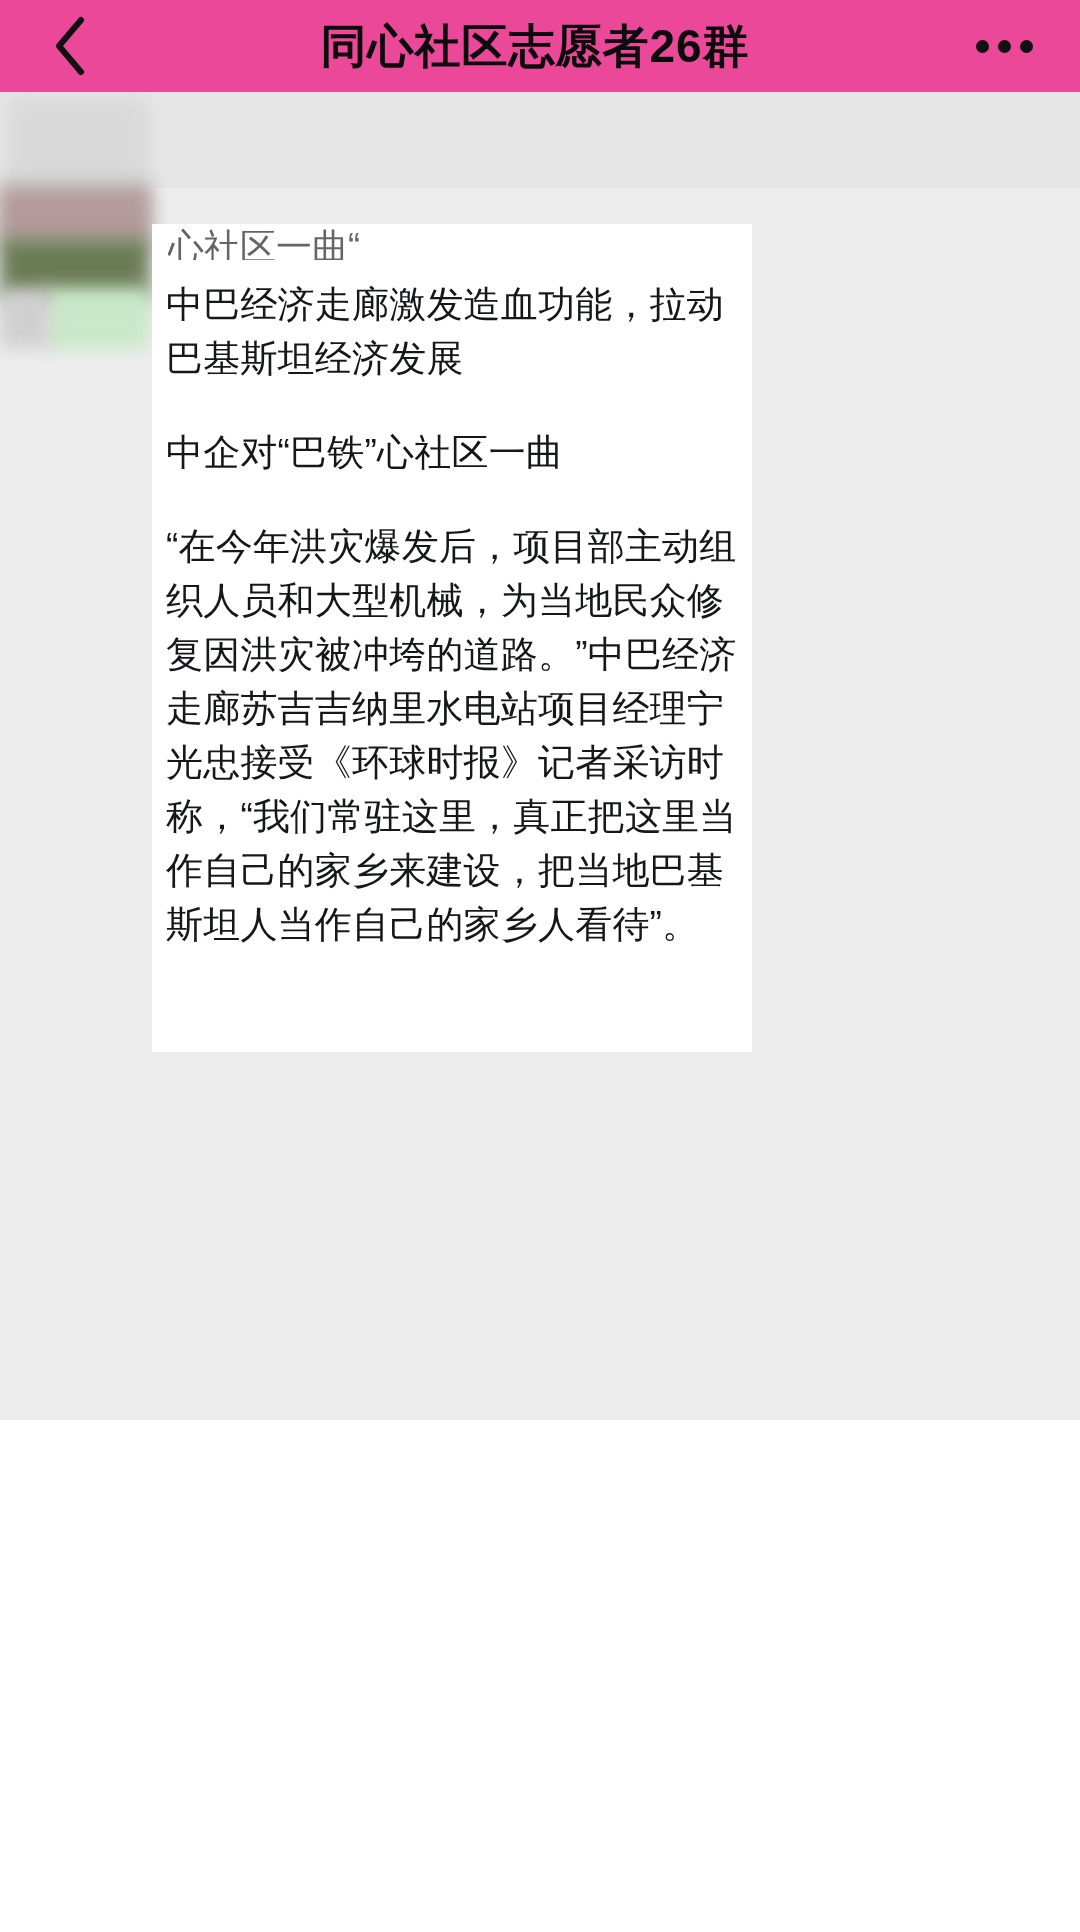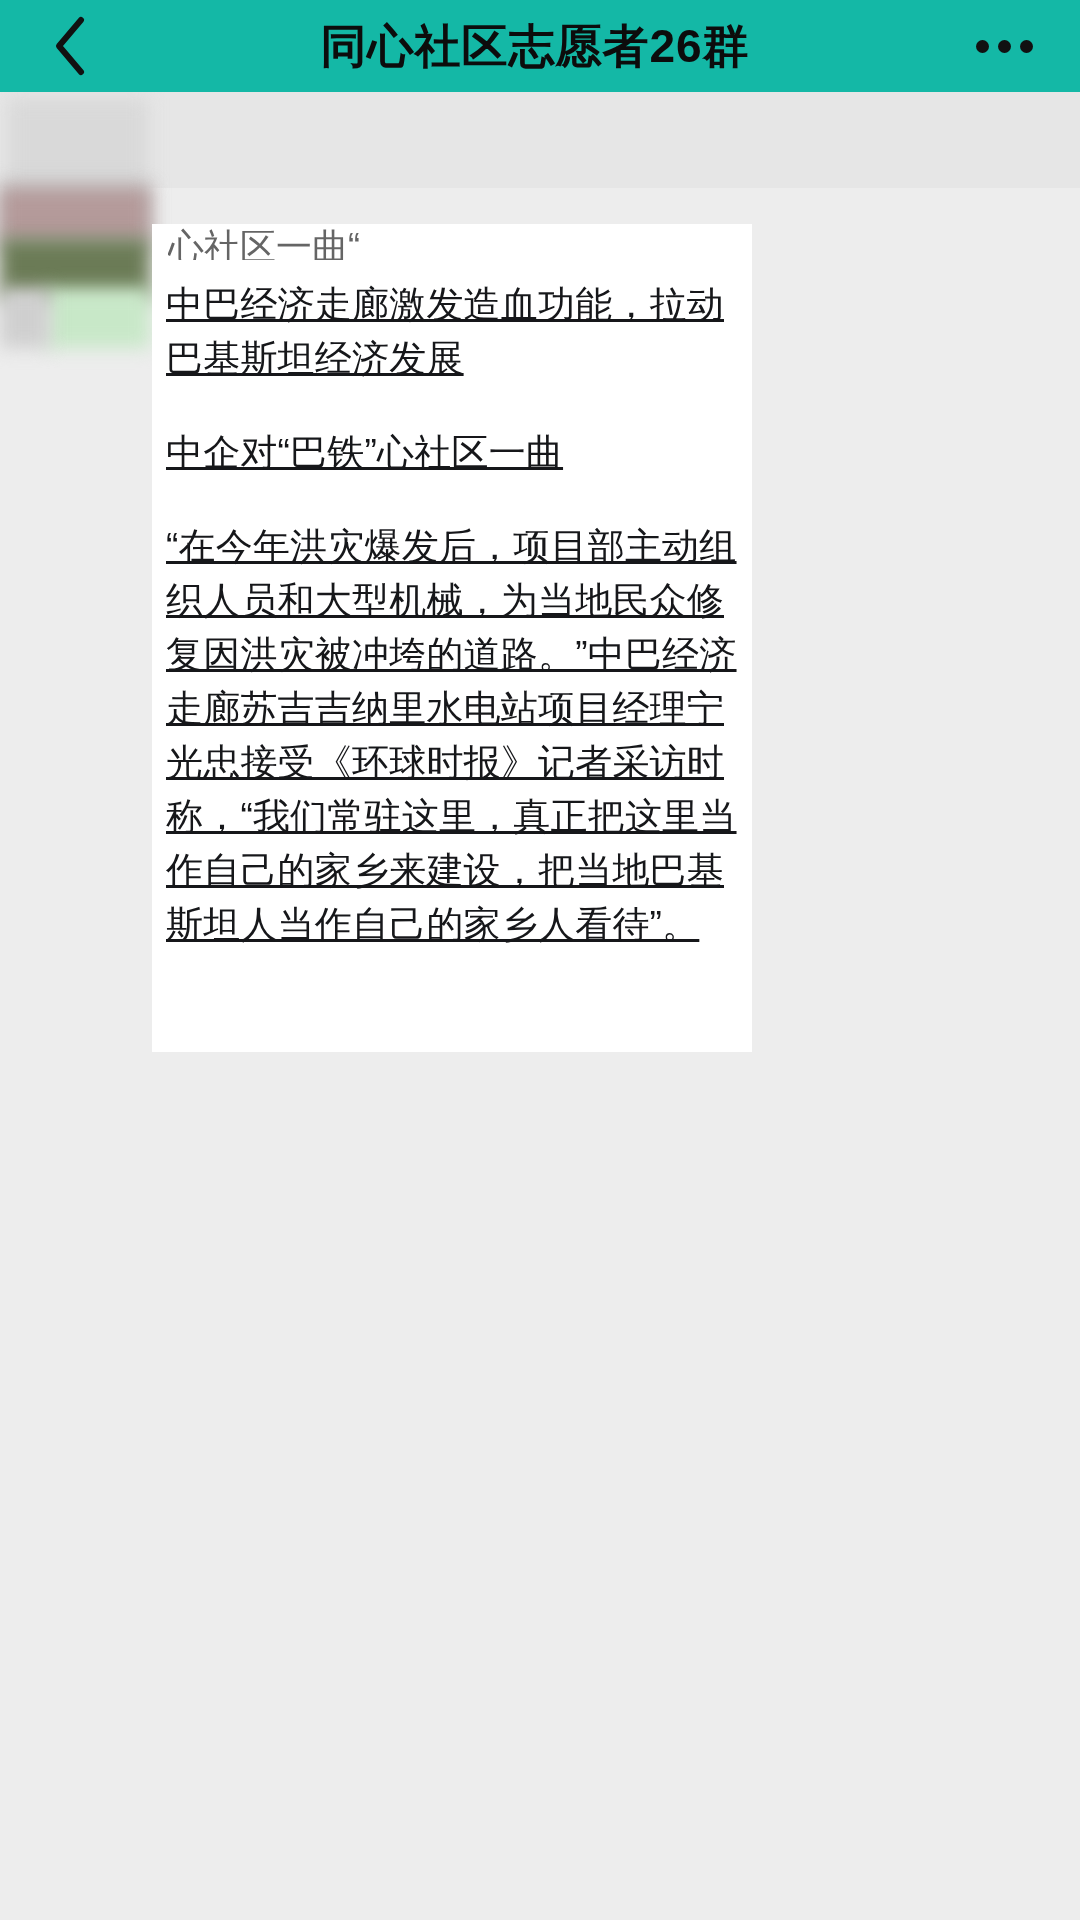--- a/index.html
+++ b/index.html
@@ -14,21 +14,21 @@
     overflow: hidden;
     position: relative;
   }
 
   
   .navbar {
     position: absolute;
     top: 0; left: 0;
     width: 1080px;
     height: 92px;
-    background: #14b8a6;
+    background: #ec4899;
     display: flex;
     align-items: center;
     box-sizing: border-box;
     padding: 0 36px;
     z-index: 20;
   }
   .nav-back {
     width: 70px;
     height: 70px;
     display: flex;
@@ -66,21 +66,21 @@
     background: #111;
     display: block;
   }
 
   
   .chat-area {
     position: absolute;
     top: 92px;
     left: 0;
     width: 1080px;
-    height: 1828px;
+    height: 1328px;
     background: #ededed;
     overflow: hidden;
   }
 
   
   .blur-block {
     position: absolute;
     left: 0;
     top: 0;
     width: 148px;
@@ -127,21 +127,20 @@
     margin: 0 0 18px 2px;
     opacity: .78;
   }
   .para {
     font-size: 37px;
     line-height: 54px;
     color: #16171a;
     margin: 0 0 40px 0;
     letter-spacing: 0.2px;
     word-break: break-all;
-    text-decoration: underline;
   }
   .para.heading {
     margin-bottom: 40px;
   }
 
   
   .bottom-clip {
     position: absolute;
     left: 0;
     bottom: 0;

